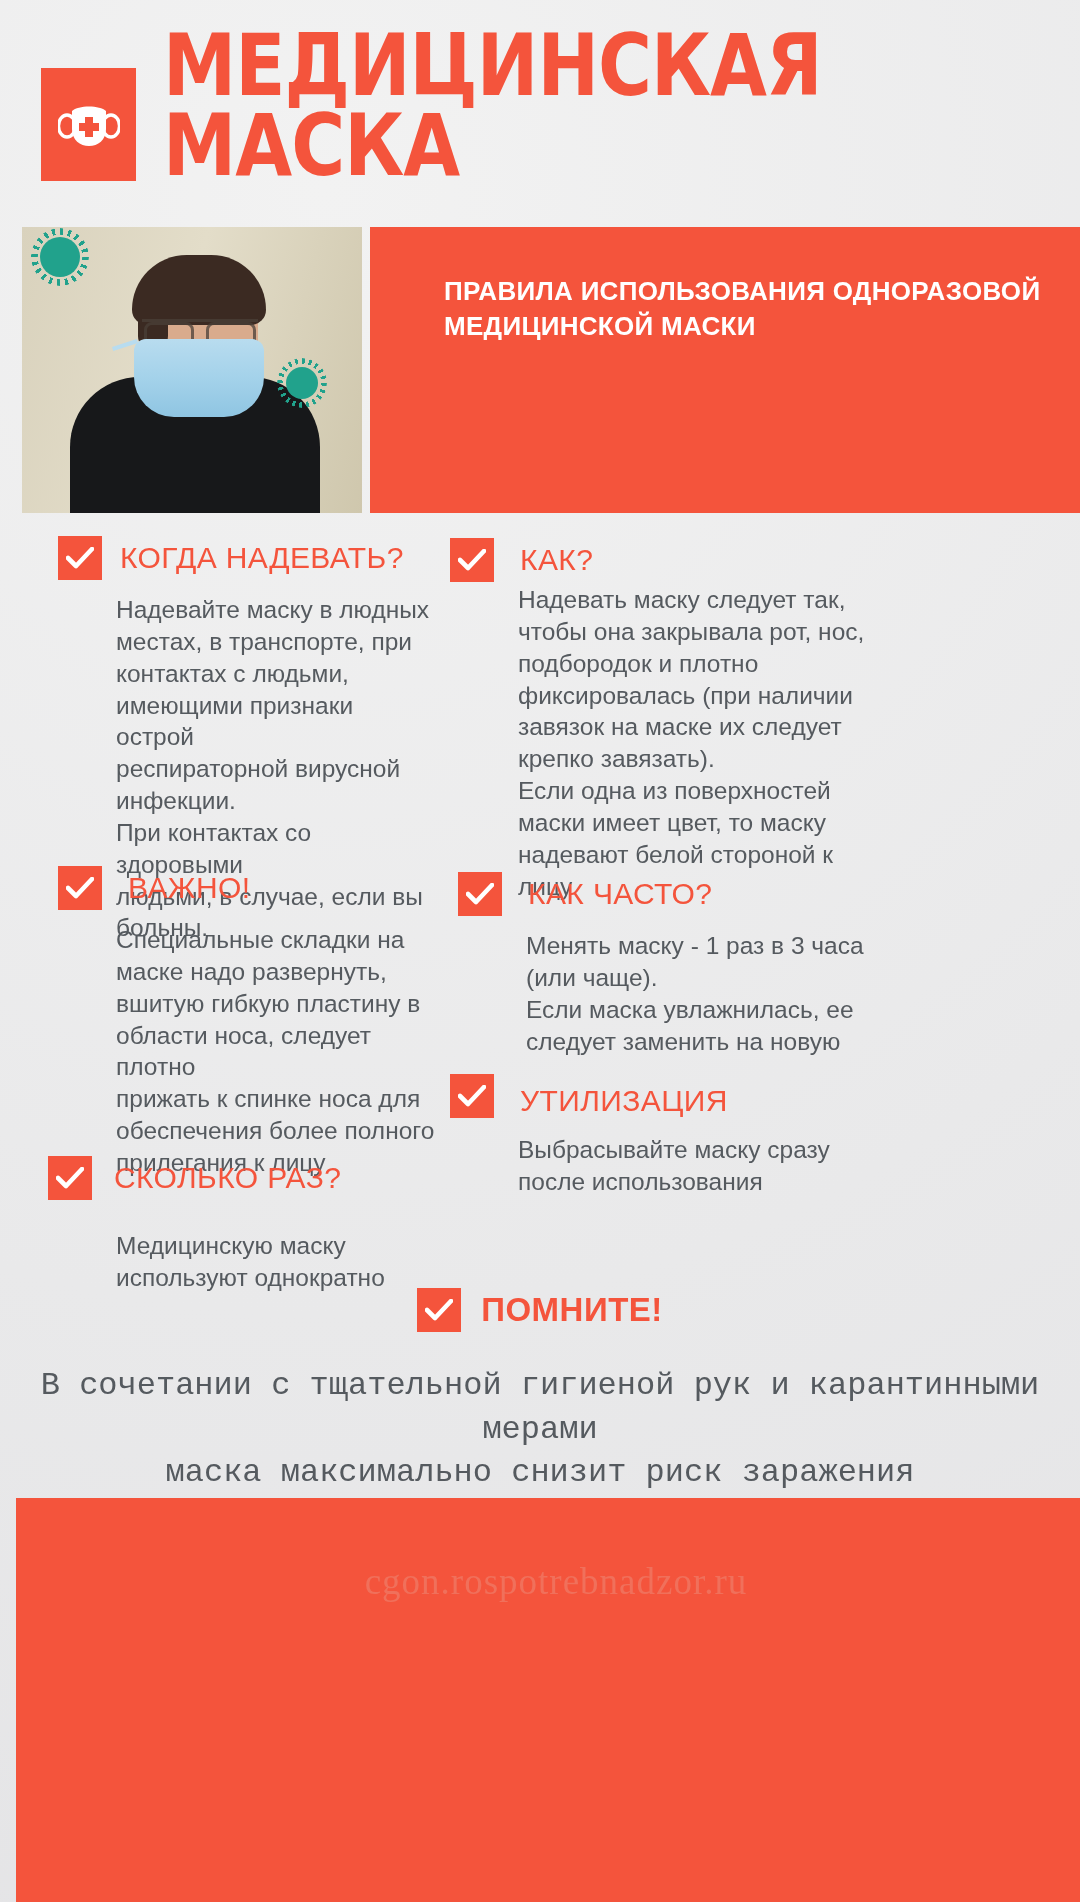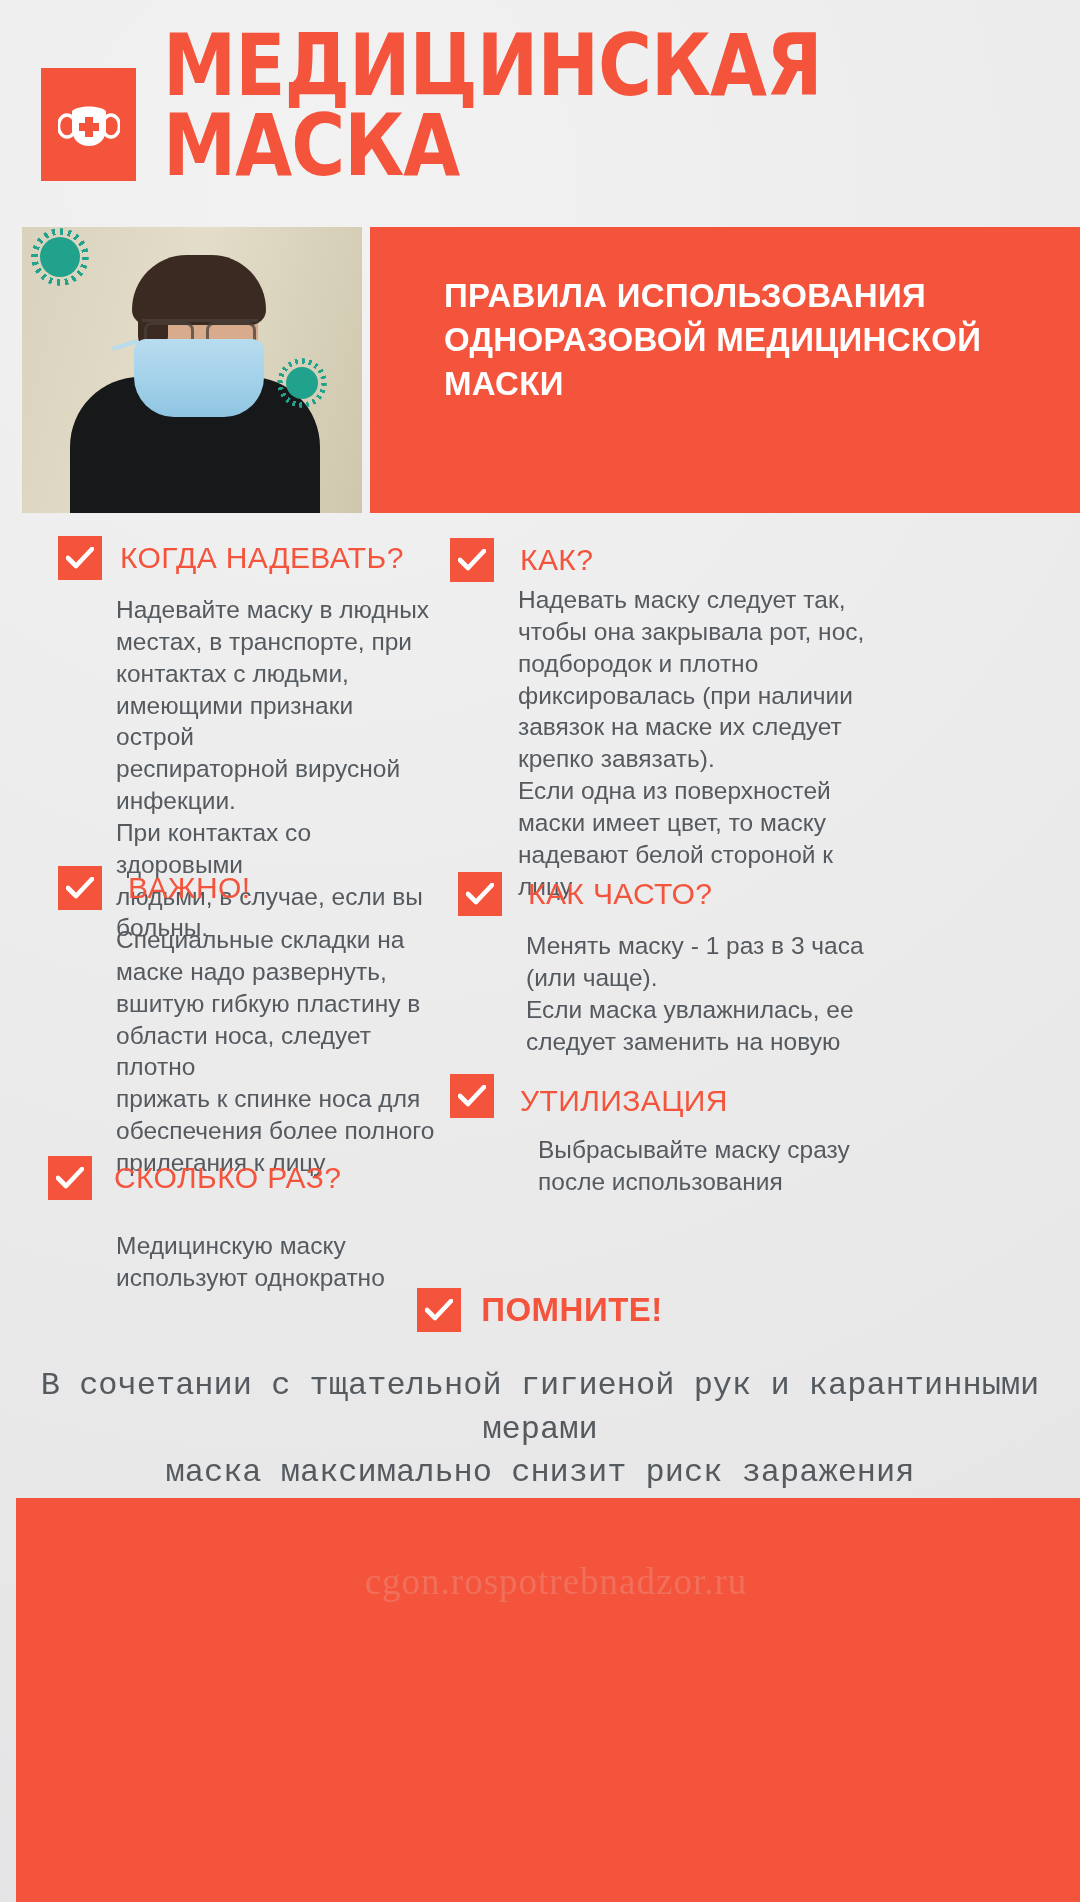--- a/index.html
+++ b/index.html
@@ -188,21 +188,21 @@
     width: 710px;
     height: 286px;
     background: #f4543c;
   }
   .subtitle-text {
     position: absolute;
     left: 74px;
     top: 47px;
     right: 24px;
     color: #ffffff;
-    font-size: 33px;
+    font-size: 26px;
     line-height: 1.33;
     font-weight: 700;
     letter-spacing: .3px;
     font-family: "Liberation Sans", sans-serif;
   }
 
   
   .col-left {
     position: absolute;
     left: 0;
@@ -264,21 +264,21 @@
 
   
   .r1 { position: absolute; left: 0;  top: 2px;  width: 620px; }
   .r1 .sec-head { gap: 26px; }
   .r1 .sec-body { margin: 2px 0 0 68px; }
   .r2 { position: absolute; left: 8px;  top: 336px; width: 620px; }
   .r2 .sec-head { gap: 26px; }
   .r2 .sec-body { margin: 14px 0 12px 68px; }
   .r3 { position: absolute; left: 0;  top: 538px; width: 620px; }
   .r3 .sec-head { gap: 26px; align-items: flex-end; }
-  .r3 .sec-body { margin: 16px 0 0 88px; }
+  .r3 .sec-body { margin: 16px 0 0 68px; }
 
   
   .remember {
     position: absolute;
     left: 0;
     top: 1288px;
     width: 1080px;
     text-align: center;
   }
   .remember-head {

